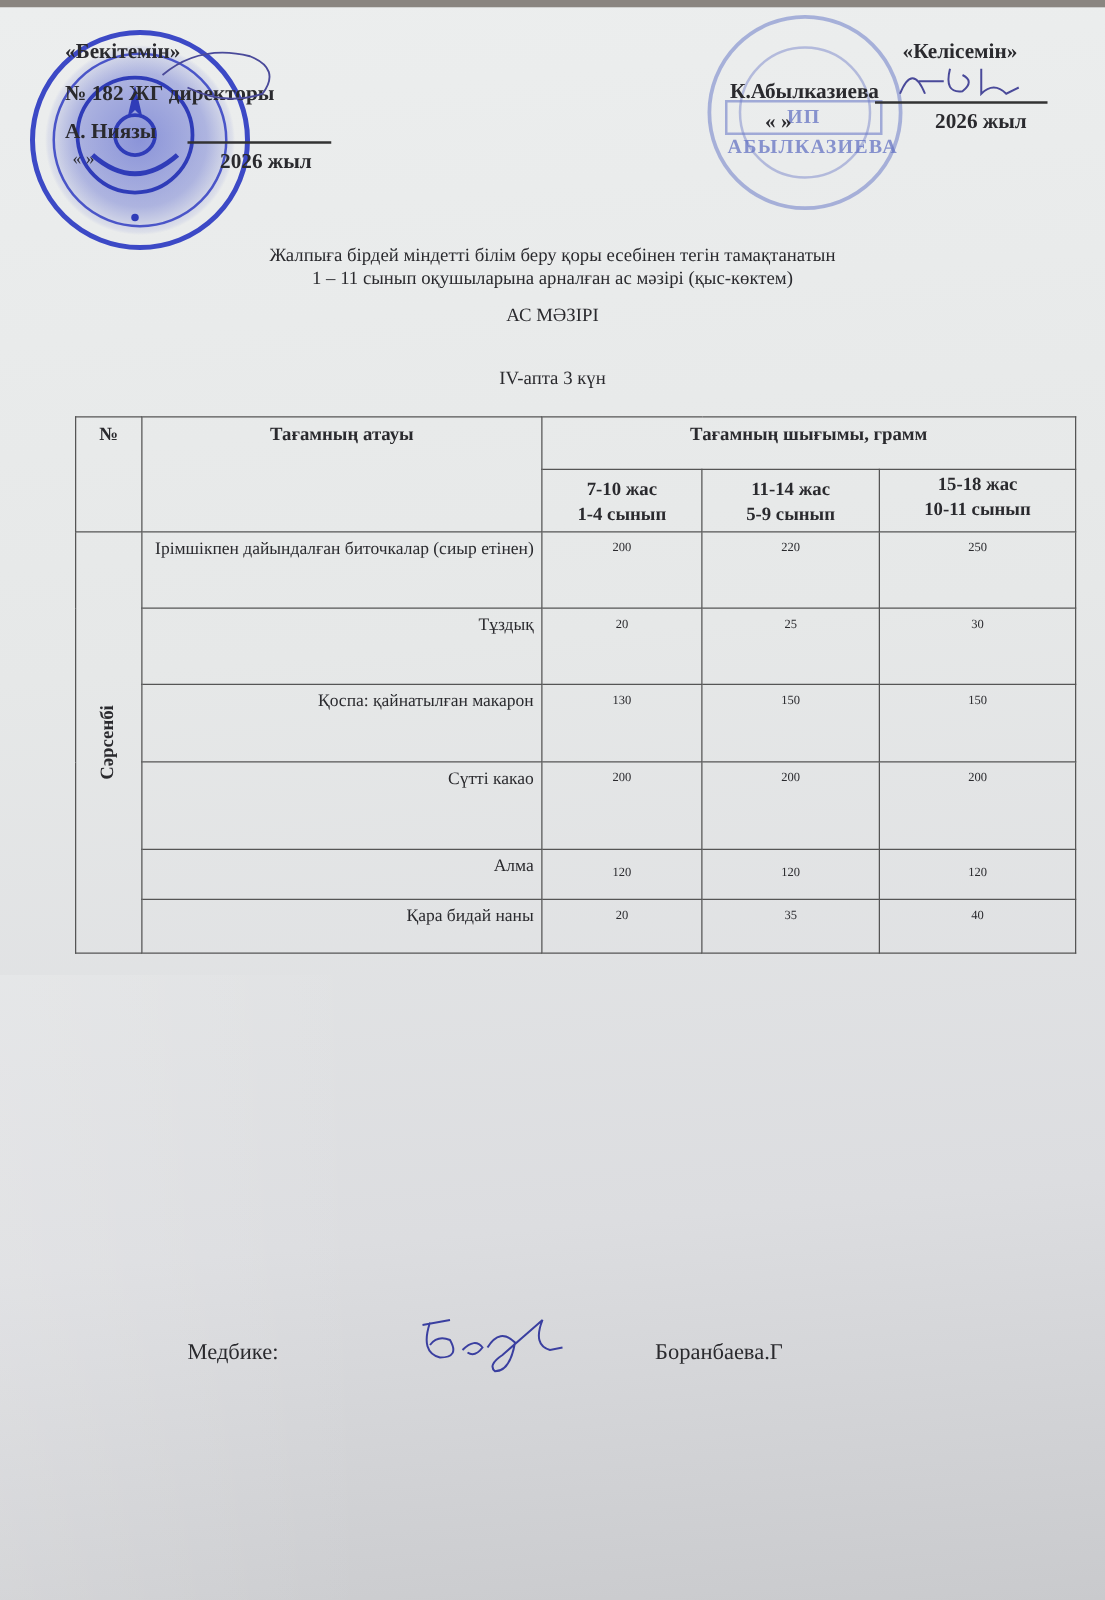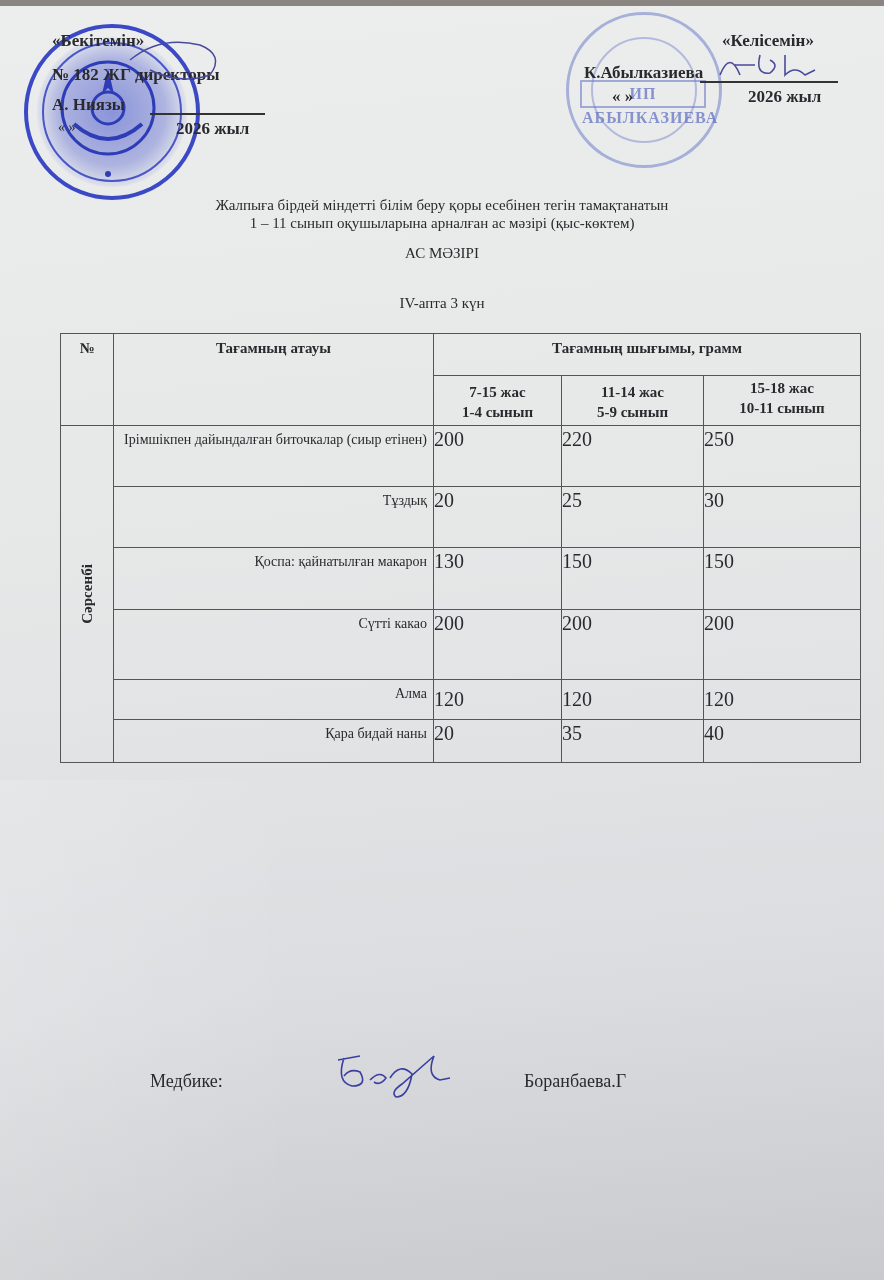--- a/index.html
+++ b/index.html
@@ -50,21 +50,21 @@
     border-collapse: collapse; table-layout: fixed; font-size: 14px;
   }
   table.menu td, table.menu th { border: 1.5px solid #555; padding: 0; vertical-align: top; }
   table.menu th { font-weight: bold; font-size: 15px; text-align: center; }
   .day-cell { position: relative; }
   .day-label {
     position: absolute; left: 50%; top: 50%; transform: translate(-50%, -50%) rotate(-90deg);
     font-weight: bold; font-size: 15px; white-space: nowrap;
   }
   .dish { padding: 4px 6px !important; line-height: 20px; text-align: right; }
-  .val { padding-top: 4px !important; font-size: 20px; line-height: 18px; }
+  .val { text-align: center; padding-top: 4px !important; font-size: 10px; line-height: 18px; }
   .sign-row { position: absolute; top: 1055px; font-size: 18px; white-space: nowrap; margin-top: 16px; }
   .sigline { position: absolute; height: 1.5px; background: #333; }
 </style>
 </head>
 <body>
 
 <div class="topband"></div>
 <div class="page"></div>
 <div class="shadow"></div>
 
@@ -114,21 +114,21 @@
       <col style="width:157px">
   </colgroup>
   <tbody>
       <tr style="height:42px">
     <th rowspan="2" style="padding-top:6px">№</th>
     <th rowspan="2" style="padding-top:6px">Тағамның атауы</th>
     <th colspan="3" style="padding-top:6px">Тағамның шығымы, грамм</th>
   </tr>
   <tr style="height:50px">
     <th style="padding-top:6px;line-height:20px">
-      <div>7-15 жас</div>
+      <div>7-10 жас</div>
       <div>1-4 сынып</div>
     </th>
     <th style="padding-top:6px;line-height:20px">
       <div>11-14 жас</div>
       <div>5-9 сынып</div>
     </th>
     <th style="padding-top:2px;line-height:20px">
       <div>15-18 жас</div>
       <div>10-11 сынып</div>
     </th>

